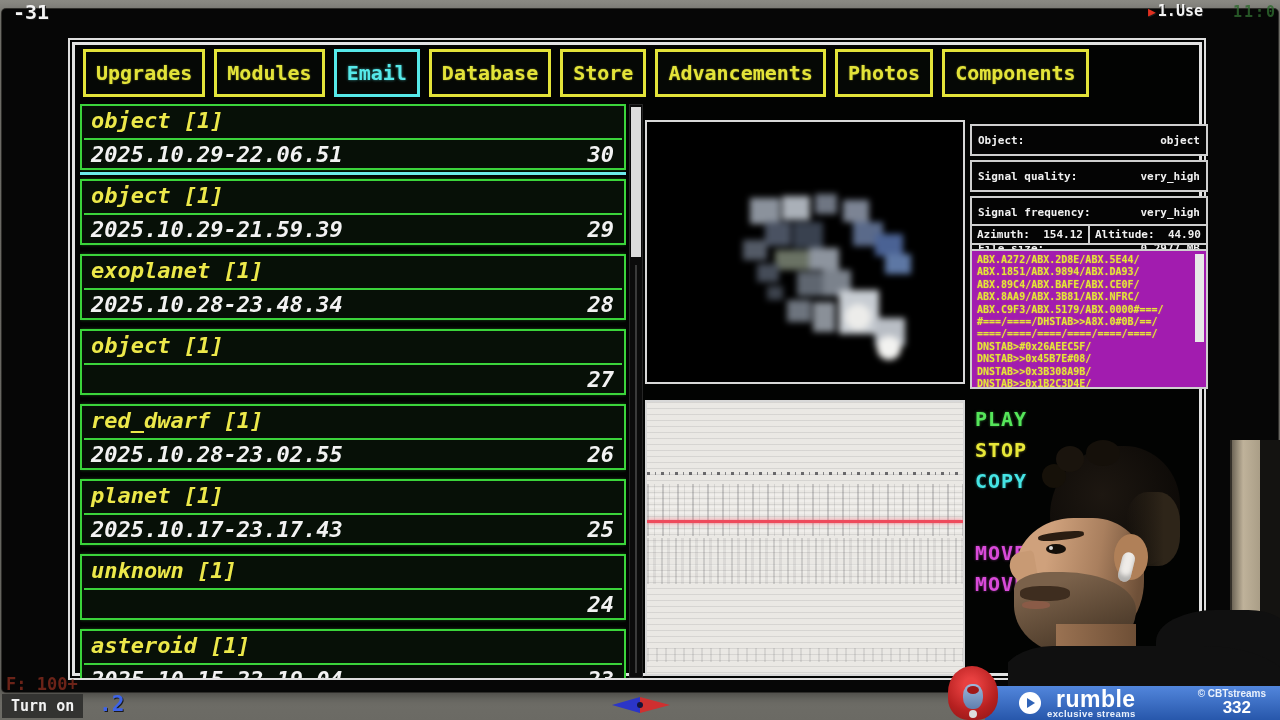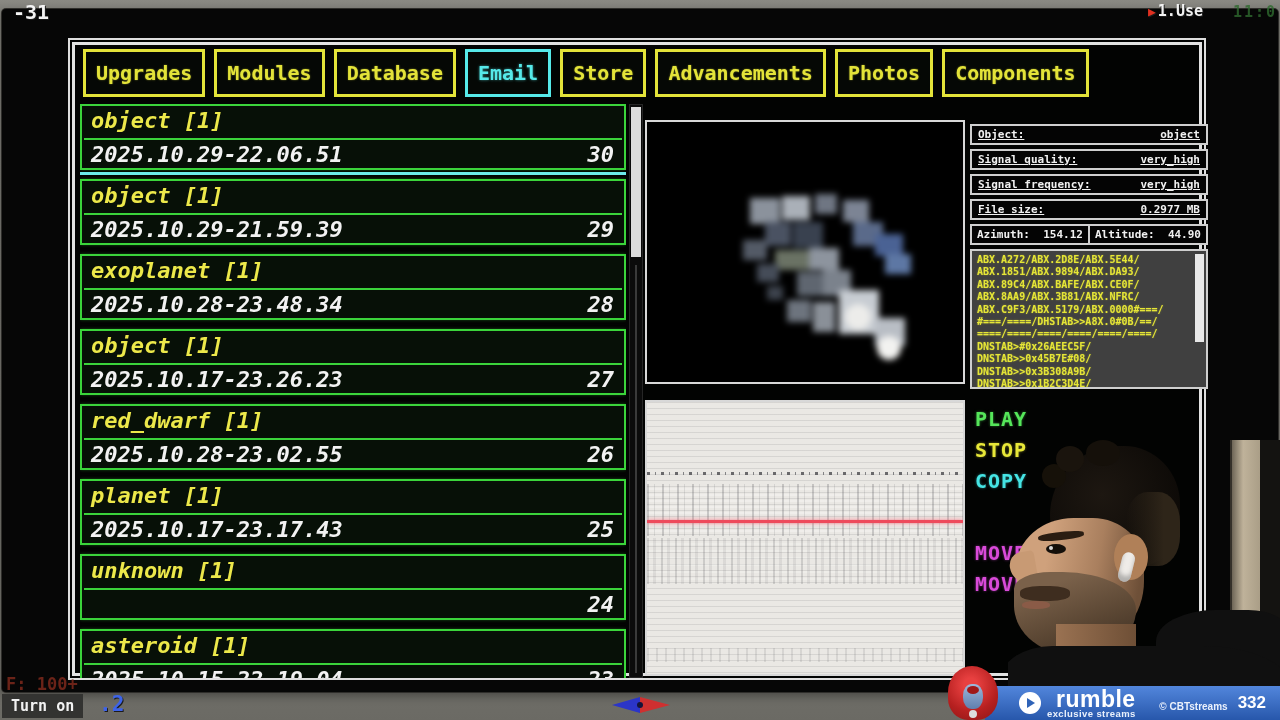--- a/index.html
+++ b/index.html
@@ -30,27 +30,27 @@
   .e-num{position:absolute;right:10px;top:36px;color:#f2f2f2;font-weight:bold;font-size:22px;}
   .list-scroll{left:559px;top:64px;width:14px;height:574px;background:#0b0b0b;border:1px solid #262626;box-sizing:border-box;}
   .list-thumb{position:absolute;left:1px;top:2px;width:10px;height:150px;background:#dcdcdc;}
   .list-scroll .track-line{position:absolute;left:5px;top:160px;width:2px;bottom:4px;background:#3a3a3a;}
   
   .imgpanel{left:575px;top:80px;width:320px;height:264px;background:#000;border:2px solid #d8d8d8;box-sizing:border-box;overflow:hidden;}
   .pix{position:absolute;inset:0;filter:blur(3px);}
   .pix div{position:absolute;}
   
   .inforows{left:900px;top:84px;width:238px;}
-  .inforow{border:2px solid #cfcfcf;background:#040404;height:21px;margin-bottom:4px;display:flex;align-items:center;
-    justify-content:space-between;padding:0 6px;box-sizing:border-box;color:#f0f0f0;font-weight:bold;font-size:11px;text-decoration:underline;}
+  .inforow{border:2px solid #cfcfcf;background:#040404;height:32px;margin-bottom:4px;display:flex;align-items:center;
+    justify-content:space-between;padding:0 6px;box-sizing:border-box;color:#f0f0f0;font-weight:bold;font-size:11px;}
   .azrow{left:900px;top:184px;width:238px;height:21px;display:flex;}
   .azcell{border:2px solid #cfcfcf;background:#040404;height:21px;display:flex;align-items:center;justify-content:space-between;
     padding:0 5px;box-sizing:border-box;color:#f0f0f0;font-weight:bold;font-size:11px;flex:1;}
   .azcell + .azcell{margin-left:-2px;}
-  .hexbox{left:900px;top:209px;width:238px;height:140px;border:2px solid #cfcfcf;background:#404040;box-sizing:border-box;
+  .hexbox{left:900px;top:209px;width:238px;height:140px;border:2px solid #cfcfcf;background:#a21caf;box-sizing:border-box;
     overflow:hidden;padding:3px 5px;}
   .hexline{color:#e6e636;font-weight:bold;font-size:10px;line-height:12.4px;white-space:nowrap;text-shadow:0 0 2px rgba(230,230,54,.4);}
   .hex-thumb{position:absolute;right:2px;top:3px;width:9px;height:88px;background:#e8e8e8;}
   
   .wave{left:575px;top:360px;width:320px;height:276px;border:2px solid #d8d8d8;box-sizing:border-box;background:#eae8e4;overflow:hidden;}
   .wave .scan{position:absolute;inset:0;background:repeating-linear-gradient(180deg,rgba(110,110,115,.16) 0 1px,transparent 1px 6px);}
   .wave .dotline{position:absolute;left:0;right:0;top:70px;height:3px;
     background:repeating-linear-gradient(90deg,#4a4a4e 0 3px,transparent 3px 8px,#6a6a6e 8px 9px,transparent 9px 14px);opacity:.8;}
   .wave .band1{position:absolute;left:0;right:0;top:82px;height:52px;opacity:.5;
     background:repeating-linear-gradient(90deg,rgba(70,70,78,.45) 0 2px,transparent 2px 7px,rgba(95,95,100,.3) 7px 8px,transparent 8px 15px),
@@ -110,42 +110,42 @@
   .shoulder-r{left:148px;top:170px;width:132px;height:70px;background:#101010;border-radius:45% 30% 0 0;}
   .torso{left:-8px;top:206px;width:290px;height:50px;background:#101010;border-radius:18% 30% 0 0 / 70% 80% 0 0;}
   
   .rumblebar{left:985px;top:686px;width:295px;height:34px;z-index:9;display:flex;align-items:center;
     background:linear-gradient(180deg,#5286dc,#2757ab);border-radius:3px 0 0 0;font-family:"Liberation Sans",sans-serif;}
   .rlogo{width:22px;height:22px;border-radius:50%;background:#fff;margin-left:34px;position:relative;flex:0 0 auto;}
   .rlogo::after{content:"";position:absolute;left:8px;top:6px;border-top:5px solid transparent;border-bottom:5px solid transparent;border-left:8px solid #2f63b8;}
   .rbrand{margin-left:6px;display:flex;flex-direction:column;align-items:flex-end;line-height:1;}
   .rbrand .rname{color:#fff;font-weight:bold;font-size:23px;letter-spacing:.5px;}
   .rbrand .rsub{color:#eaf1fc;font-weight:bold;font-size:9.5px;margin-top:-2px;letter-spacing:.4px;}
-  .rright{margin-left:auto;margin-right:14px;display:flex;flex-direction:row;align-items:flex-end;line-height:1.1;}
+  .rright{margin-left:auto;margin-right:14px;display:flex;flex-direction:column;align-items:center;line-height:1.1;}
   .rright .chan{color:#eaf1fc;font-size:10px;font-weight:bold;}
   .rright .views{color:#fff;font-size:17px;font-weight:bold;margin-left:10px;}
   .mascot{left:948px;top:666px;width:50px;height:54px;z-index:10;}
   .mascot div{position:absolute;}
   .hood{inset:0;background:radial-gradient(circle at 45% 35%,#e84040 15%,#b62020 60%,#8c1616);border-radius:48% 52% 42% 40%;}
   .mface{left:15px;top:18px;width:20px;height:25px;background:linear-gradient(180deg,#9db8dc,#5f7fae);border-radius:45%;}
   .mmark{left:19px;top:20px;width:12px;height:8px;background:#a01818;border-radius:50%;}
   .mpin{left:21px;top:44px;width:8px;height:8px;background:#ddd;border-radius:50%;}
 </style>
 </head>
 <body>
 
 <div class="abs monitor"></div>
 
 <div class="abs screen">
 
   <div class="abs tabbar">
       <div class="tab">Upgrades</div>
       <div class="tab">Modules</div>
+      <div class="tab active">Email</div>
       <div class="tab">Database</div>
-      <div class="tab active">Email</div>
       <div class="tab">Store</div>
       <div class="tab">Advancements</div>
       <div class="tab">Photos</div>
       <div class="tab">Components</div>
     </div>
 
   <div class="abs list">
       <div class="entry selected">
         <div class="e-title">object [1]</div>
         <div class="e-div"></div>
@@ -160,21 +160,20 @@
       </div>
       <div class="entry">
         <div class="e-title">exoplanet [1]</div>
         <div class="e-div"></div>
         <div class="e-date">2025.10.28-23.48.34</div>
         <div class="e-num">28</div>
       </div>
       <div class="entry">
         <div class="e-title">object [1]</div>
         <div class="e-div"></div>
-        <div class="e-date">2025.10.17-23.26.23</div>
         <div class="e-num">27</div>
       </div>
       <div class="entry">
         <div class="e-title">red_dwarf [1]</div>
         <div class="e-div"></div>
         <div class="e-date">2025.10.28-23.02.55</div>
         <div class="e-num">26</div>
       </div>
       <div class="entry">
         <div class="e-title">planet [1]</div>

